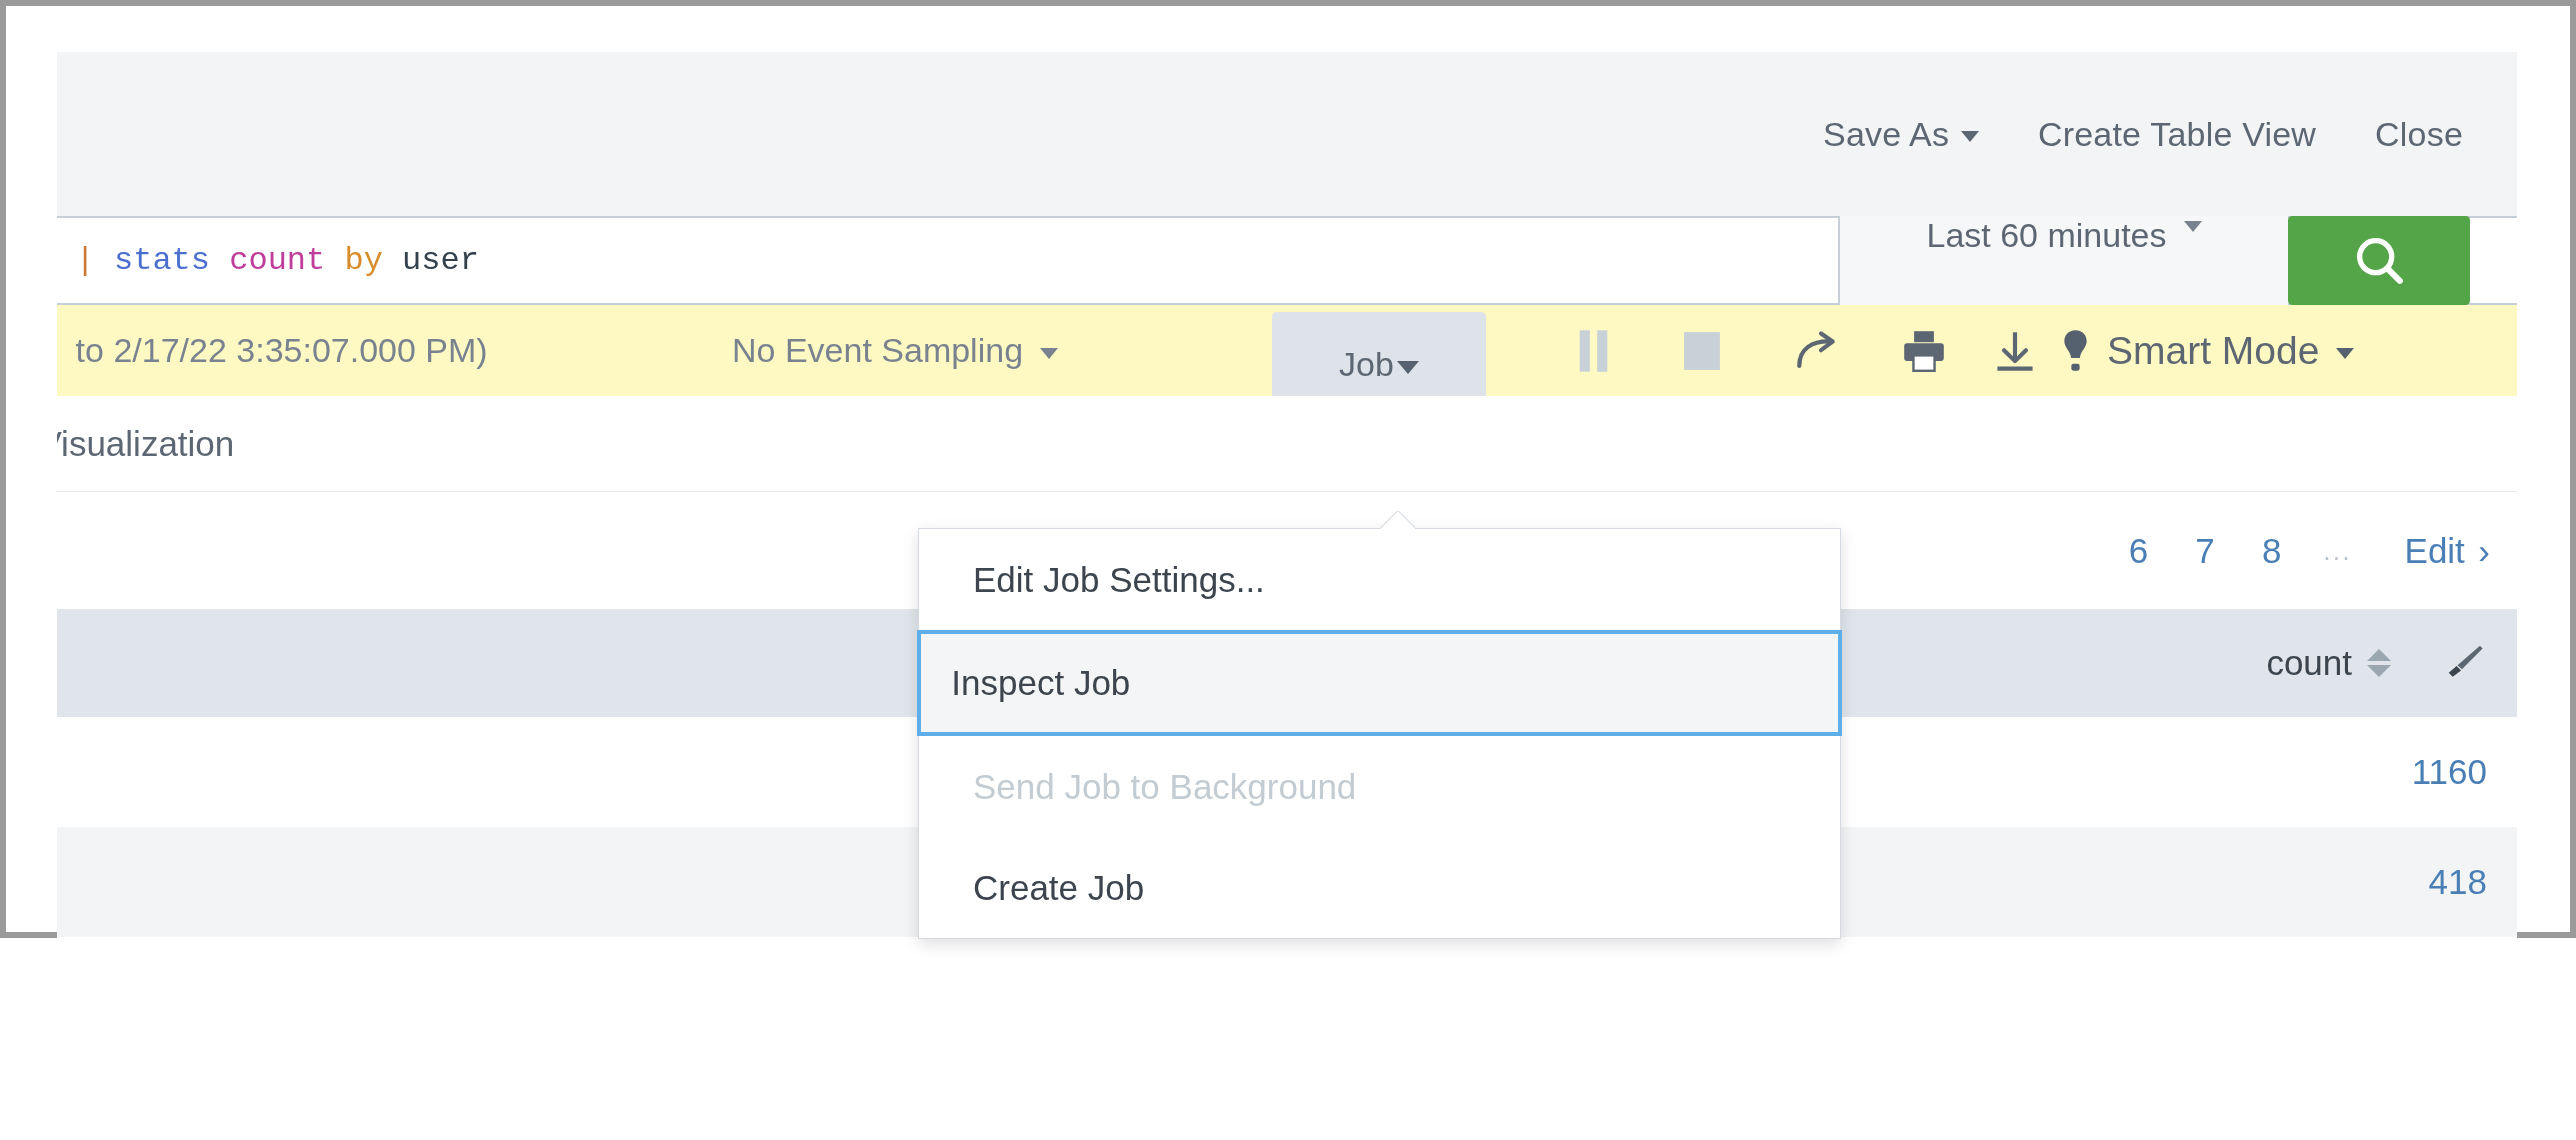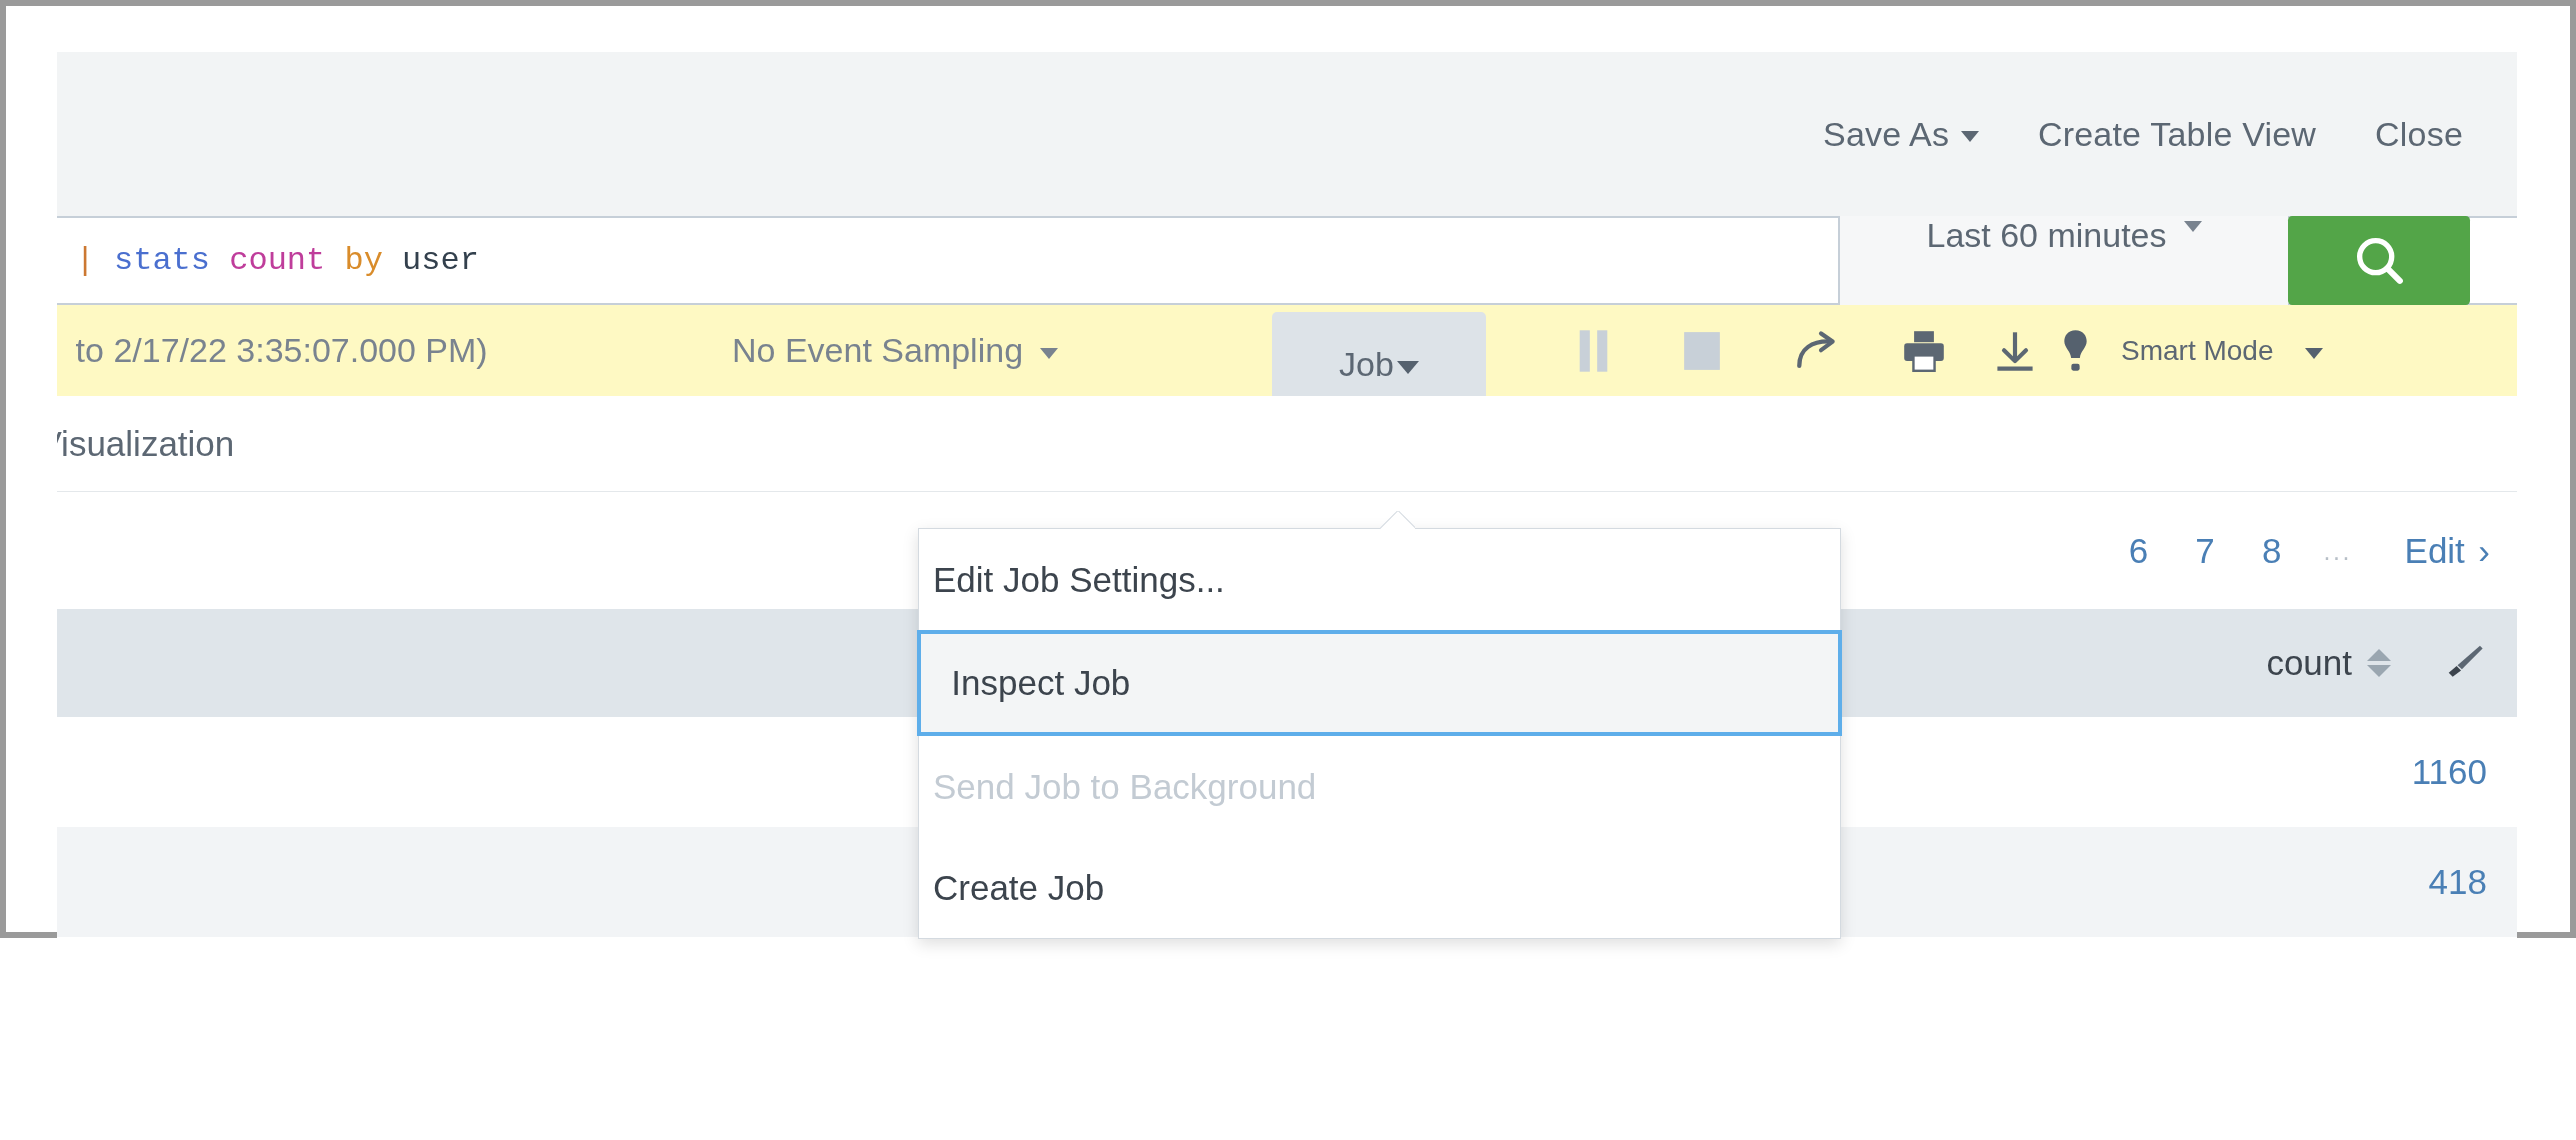--- a/index.html
+++ b/index.html
@@ -173,22 +173,22 @@
   .icon-btn {
     position: absolute;
     top: 0; height: 91px;
     display: flex; align-items: center; justify-content: center;
     cursor: pointer;
   }
   .smart-mode {
     position: absolute;
     left: 2004px; top: 0;
     height: 91px;
-    display: flex; align-items: center; gap: 31px;
-    font-size: 28px;
+    display: flex; align-items: center; gap: 17px;
+    font-size: 39px;
     color: #5c6773;
     cursor: pointer;
     white-space: nowrap;
     text-align: center;
   }
 
   
   .tabs-row {
     position: absolute;
     left: 0; top: 344px;
@@ -301,21 +301,21 @@
     width: 29px; height: 29px;
     background: #ffffff;
     border-left: 1.7px solid #d4dae0;
     border-top: 1.7px solid #d4dae0;
     transform: rotate(45deg);
   }
   .menu-item {
     height: 101px;
     display: flex;
     align-items: center;
-    padding-left: 14px;
+    padding-left: 54px;
     font-size: 35px;
     color: #3c444d;
     cursor: pointer;
     white-space: nowrap;
   }
   .menu-item.disabled { color: #c3cbd3; cursor: default; }
   .menu-item.selected {
     background: #f3f5f6;
     border: 4.2px solid #5eaeea;
     margin: 0 -1.7px;

